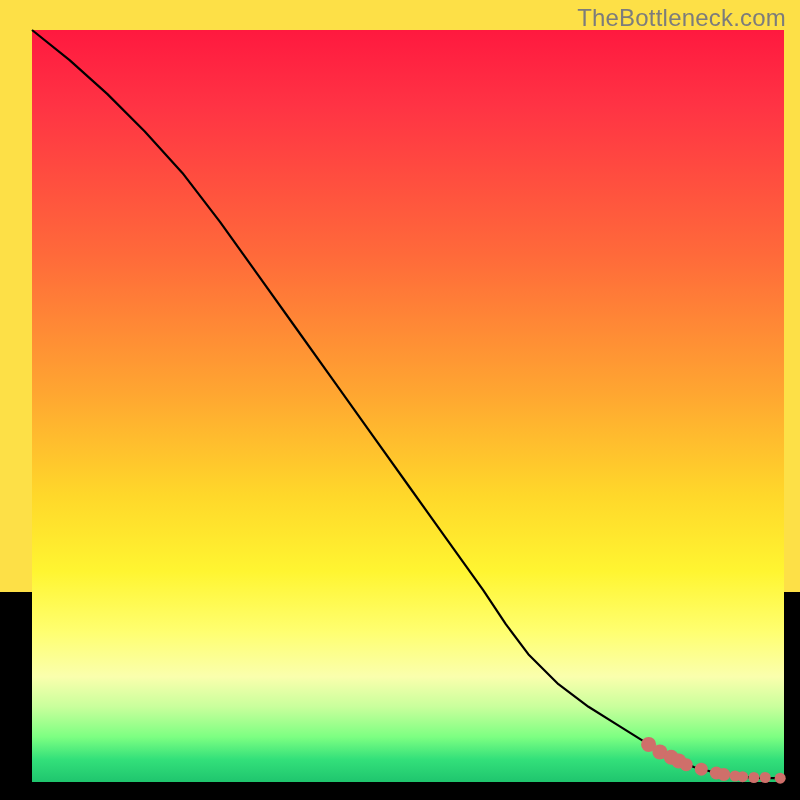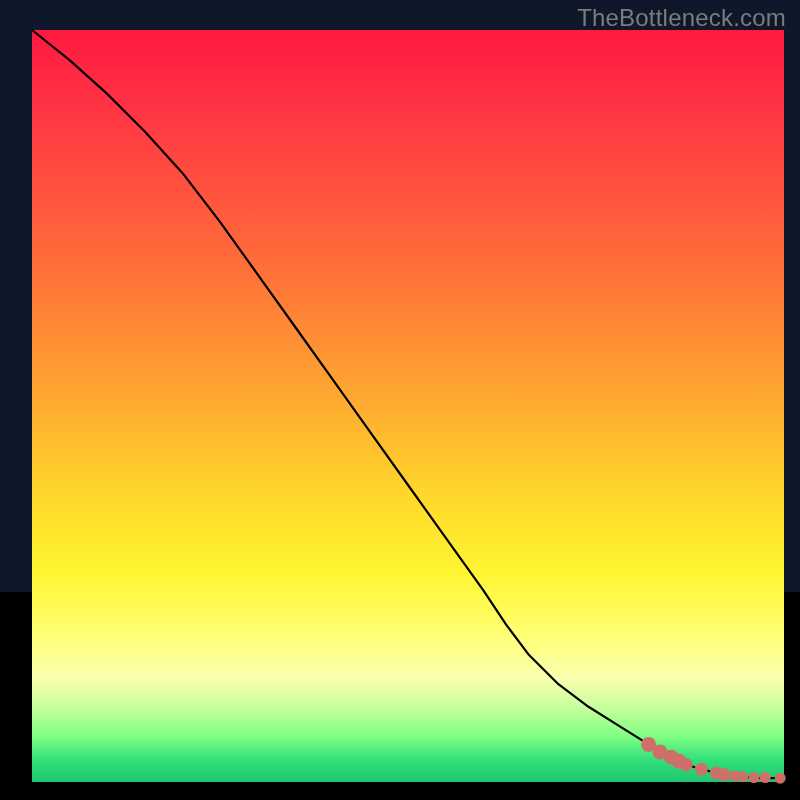--- a/index.html
+++ b/index.html
@@ -9,21 +9,21 @@
     height: 800px;
     background: #000;
     overflow: hidden;
   }
   .frame {
     position: absolute;
     left: 0;
     top: 0;
     width: 800px;
     height: 592px;
-    background: #0f172a;
+    background: #fde047;
   }
   .plot-area {
     position: absolute;
     left: 32px;
     top: 30px;
     width: 752px;
     height: 752px;
     
     background: linear-gradient(
       to bottom,

